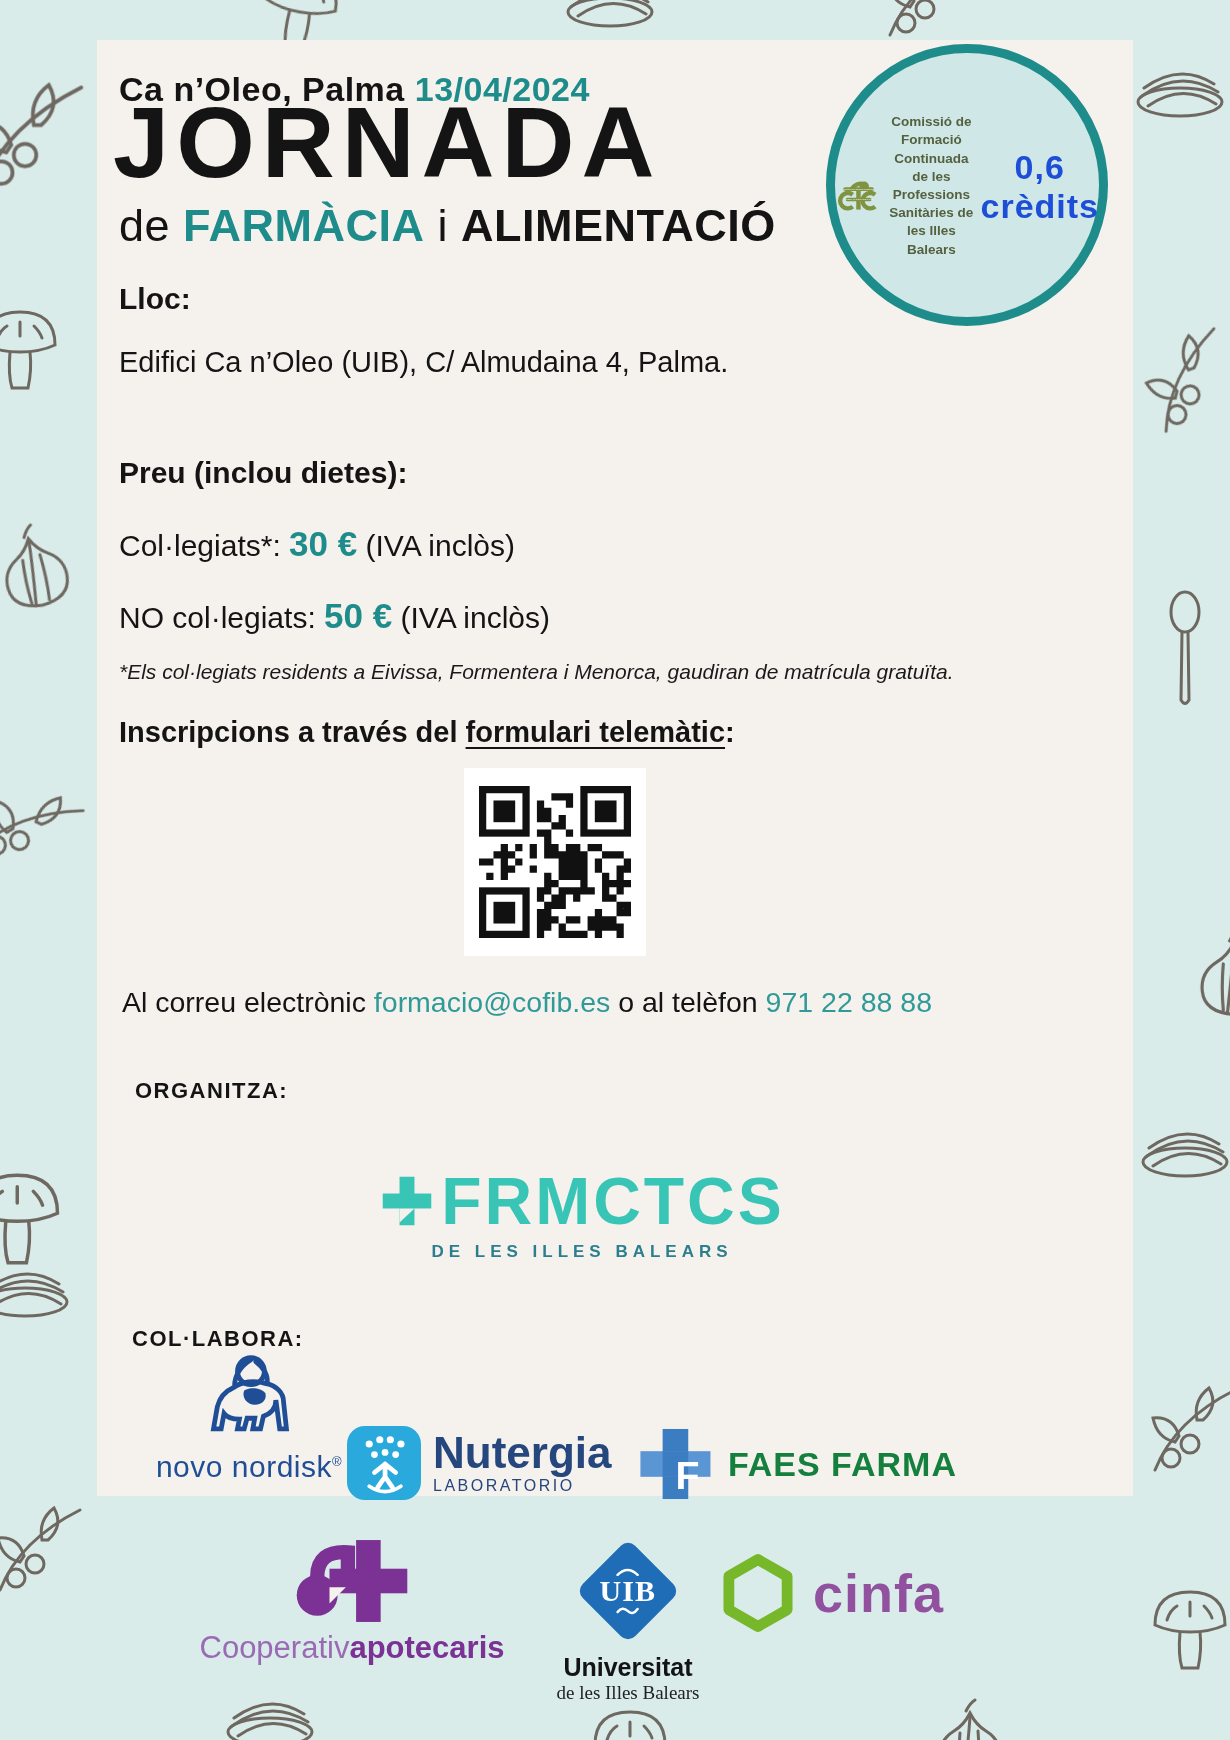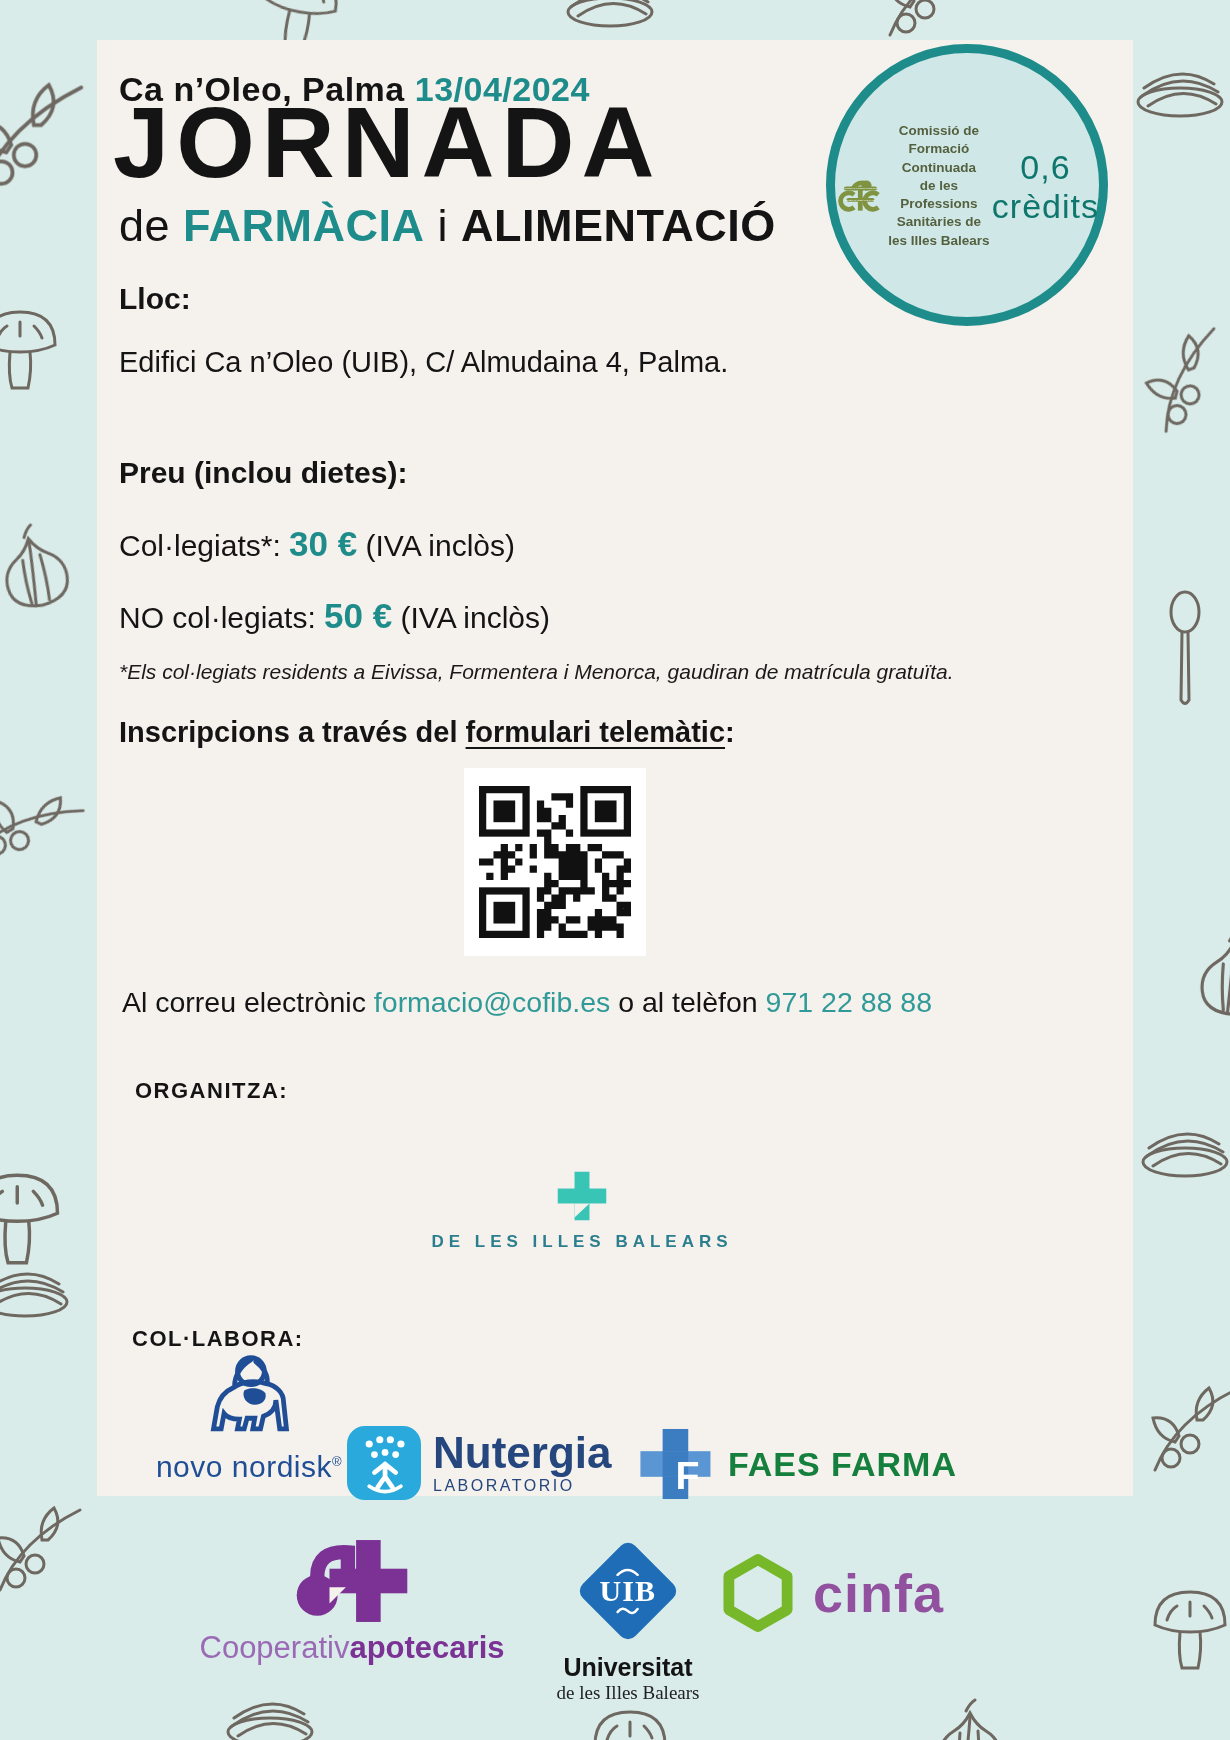--- a/index.html
+++ b/index.html
@@ -11,21 +11,21 @@
   .teal{color:#1e8c8a;}
   
   .header-date{left:22px;top:30px;font-size:34px;font-weight:700;letter-spacing:.5px;white-space:nowrap;}
   .main-title{left:16px;top:52px;font-size:101px;font-weight:700;letter-spacing:7px;line-height:1;margin:0;}
   .subtitle{left:22px;top:160px;font-size:45px;font-weight:700;white-space:nowrap;letter-spacing:.5px;}
   .subtitle .lw{font-weight:400;}
   
   .badge{left:729px;top:4px;width:282px;height:282px;border:9px solid #1e8c8a;border-radius:50%;background:#cfe8e7;box-sizing:border-box;display:flex;align-items:center;justify-content:flex-start;text-align:center;}
   .badge .seal{margin-top:22px;}
   .badge-org{font-size:13.5px;font-weight:700;color:#55603f;line-height:1.35;margin-top:2px;}
-  .badge-credits{font-size:34px;font-weight:400;color:#0f766e;margin-top:4px;letter-spacing:1px;}
+  .badge-credits{font-size:34px;font-weight:700;color:#1d4ed8;margin-top:4px;letter-spacing:1px;}
   
   .lbl{font-size:30px;font-weight:700;white-space:nowrap;}
   .txt{font-size:29px;font-weight:400;white-space:nowrap;}
   .lloc-label{left:22px;top:242px;}
   .lloc-value{left:22px;top:306px;}
   .preu-label{left:22px;top:416px;text-align:right;}
   .price-line{left:22px;top:484px;font-size:30px;white-space:nowrap;}
   .price-line2{left:22px;top:556px;}
   .price-val{font-size:35px;font-weight:700;color:#1e8c8a;}
   .footnote{left:22px;top:620px;font-size:21px;font-style:italic;white-space:nowrap;color:#1a1a1a;}
@@ -190,20 +190,21 @@
     </div>
 
     <div class="abs section-label organitza-label">ORGANITZA:</div>
     <div class="abs org-logo">
       <div class="main">
         <svg width="56" height="56" viewBox="0 0 60 60" xmlns="http://www.w3.org/2000/svg">
           <rect x="22" y="4" width="16" height="52" fill="#38c5b6"></rect>
           <rect x="4" y="22" width="52" height="16" fill="#38c5b6"></rect>
           <polygon points="22,38 38,38 22,53" fill="#f5f1ed"></polygon>
         </svg>
+        <span class="word">FRMCTCS</span>
       </div>
       <div class="bottom">DE LES ILLES BALEARS</div>
     </div>
 
     <div class="abs section-label collabora-label">COL·LABORA:</div>
 
     <div class="abs logo-item novo">
       <svg width="108" height="96" viewBox="0 0 110 100" xmlns="http://www.w3.org/2000/svg">
         <g fill="none" stroke="#1f4e96" stroke-width="5" stroke-linecap="round">
           <circle cx="57" cy="20" r="14"></circle>

